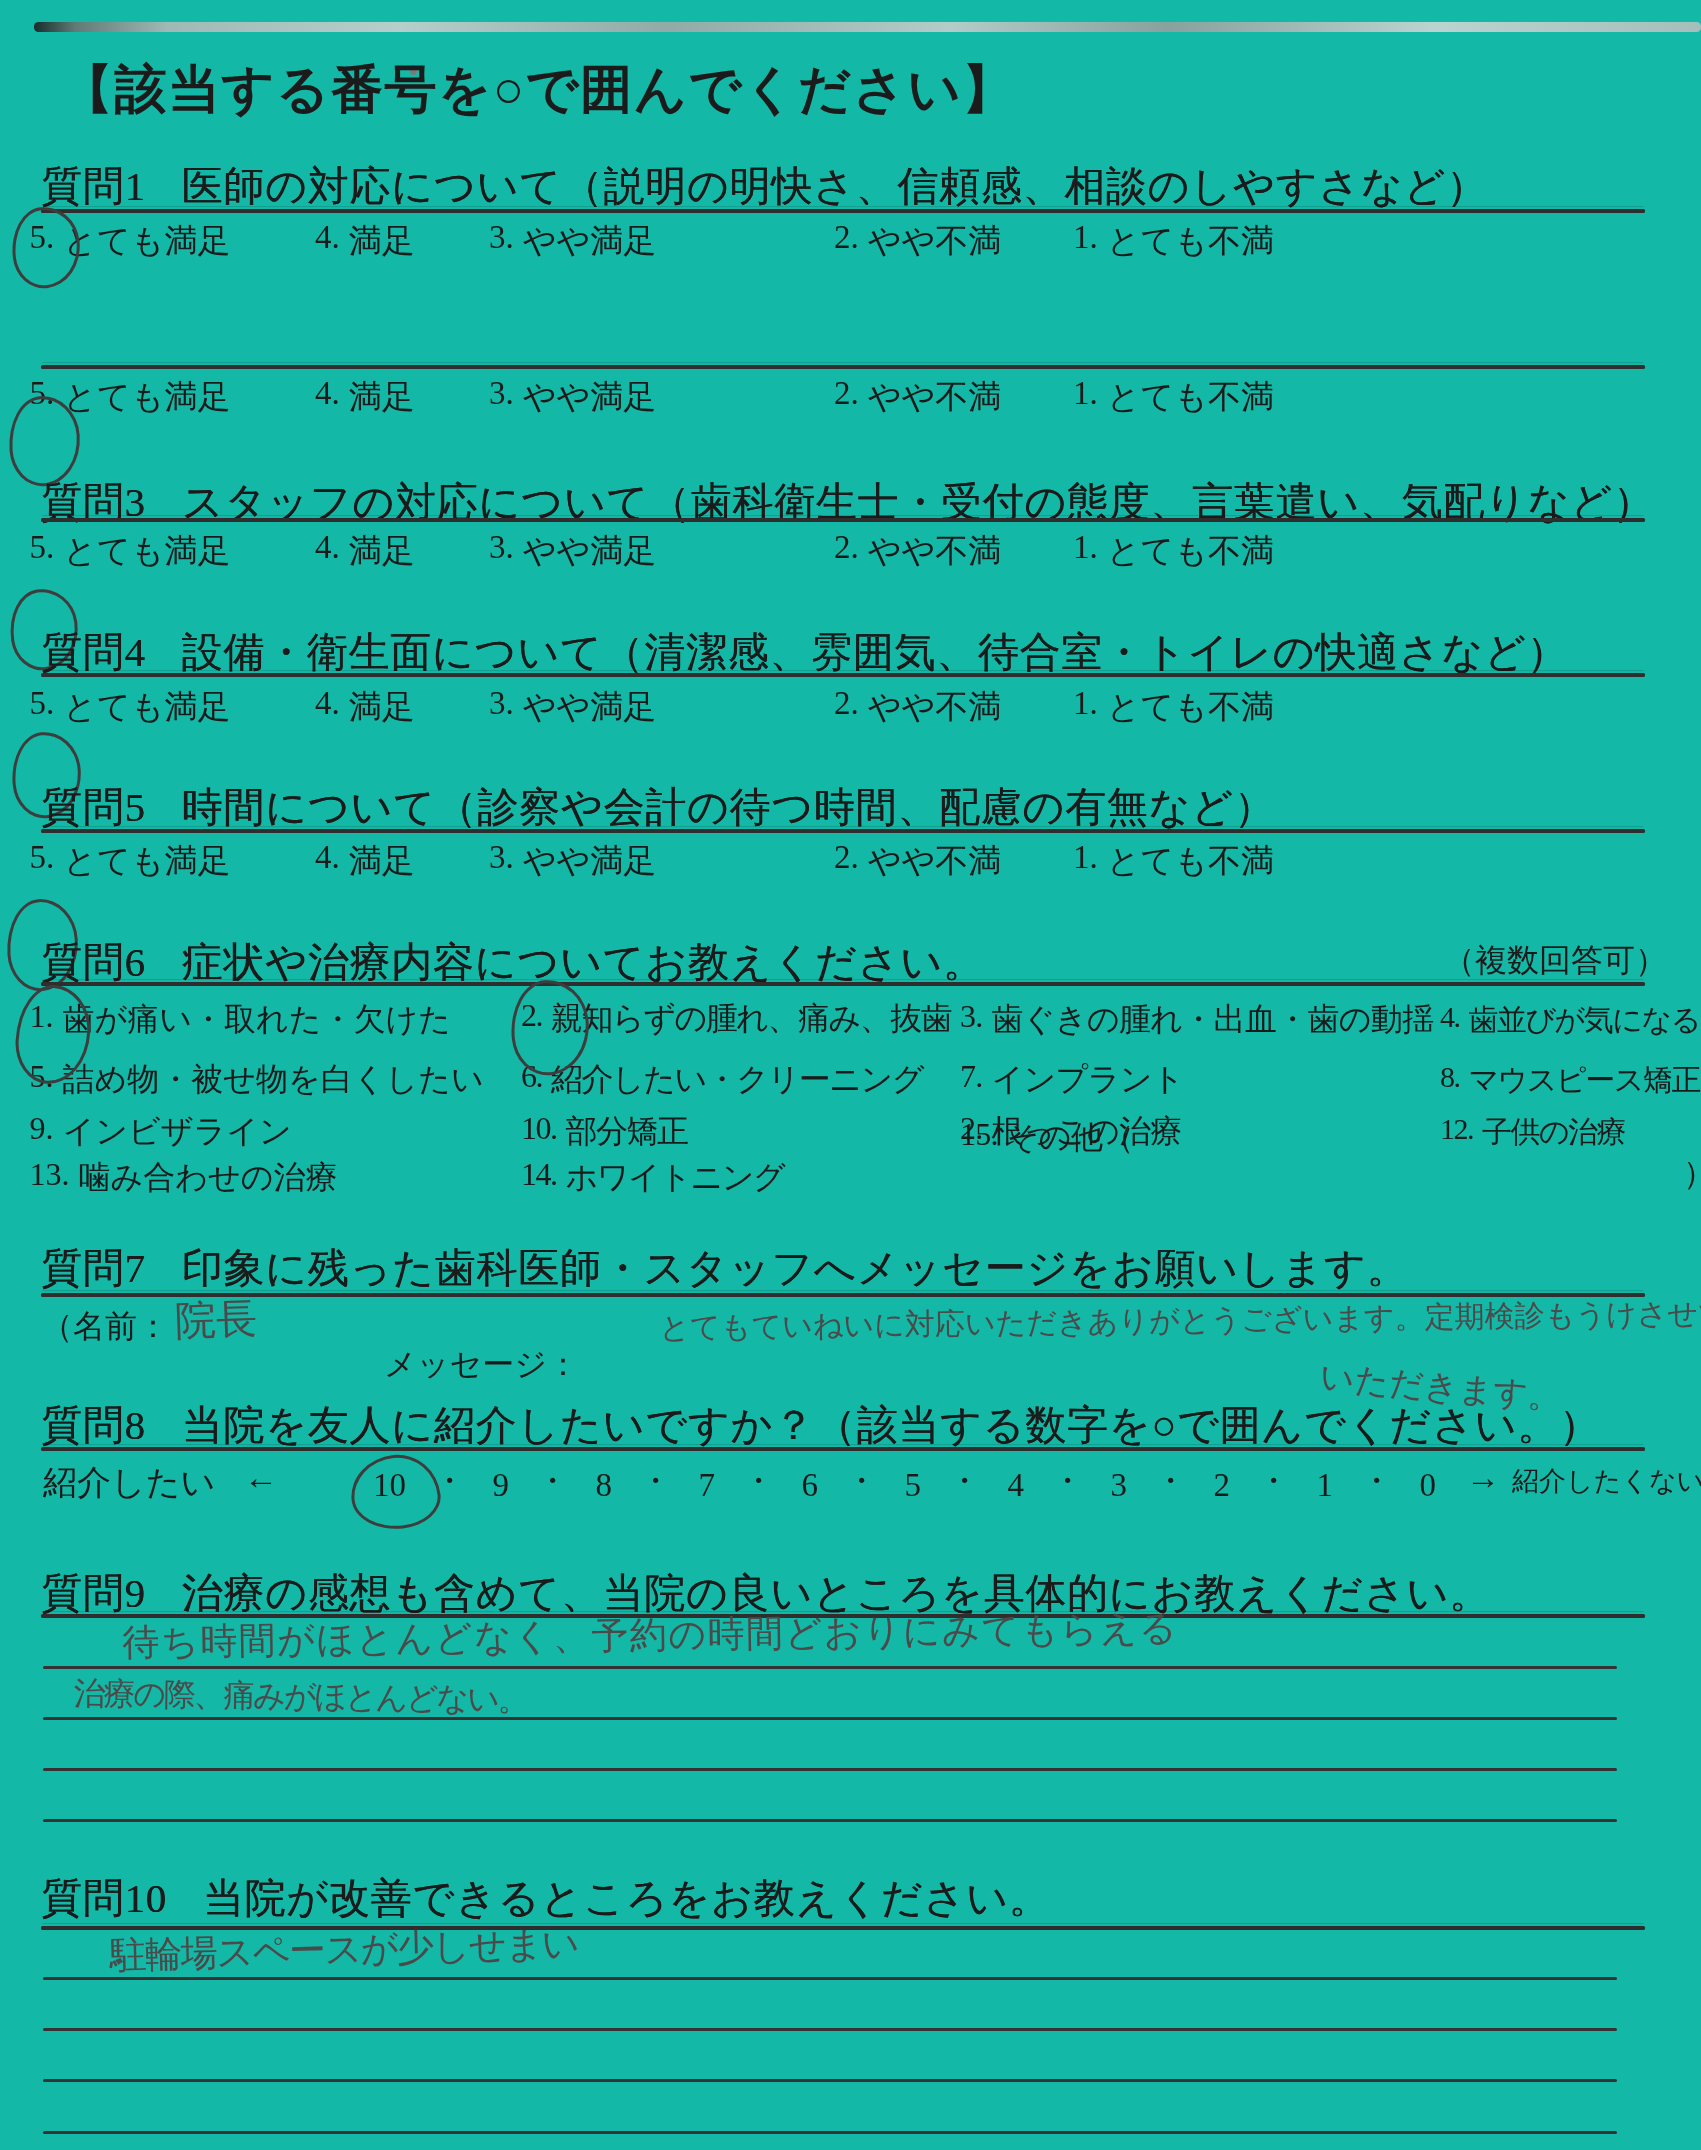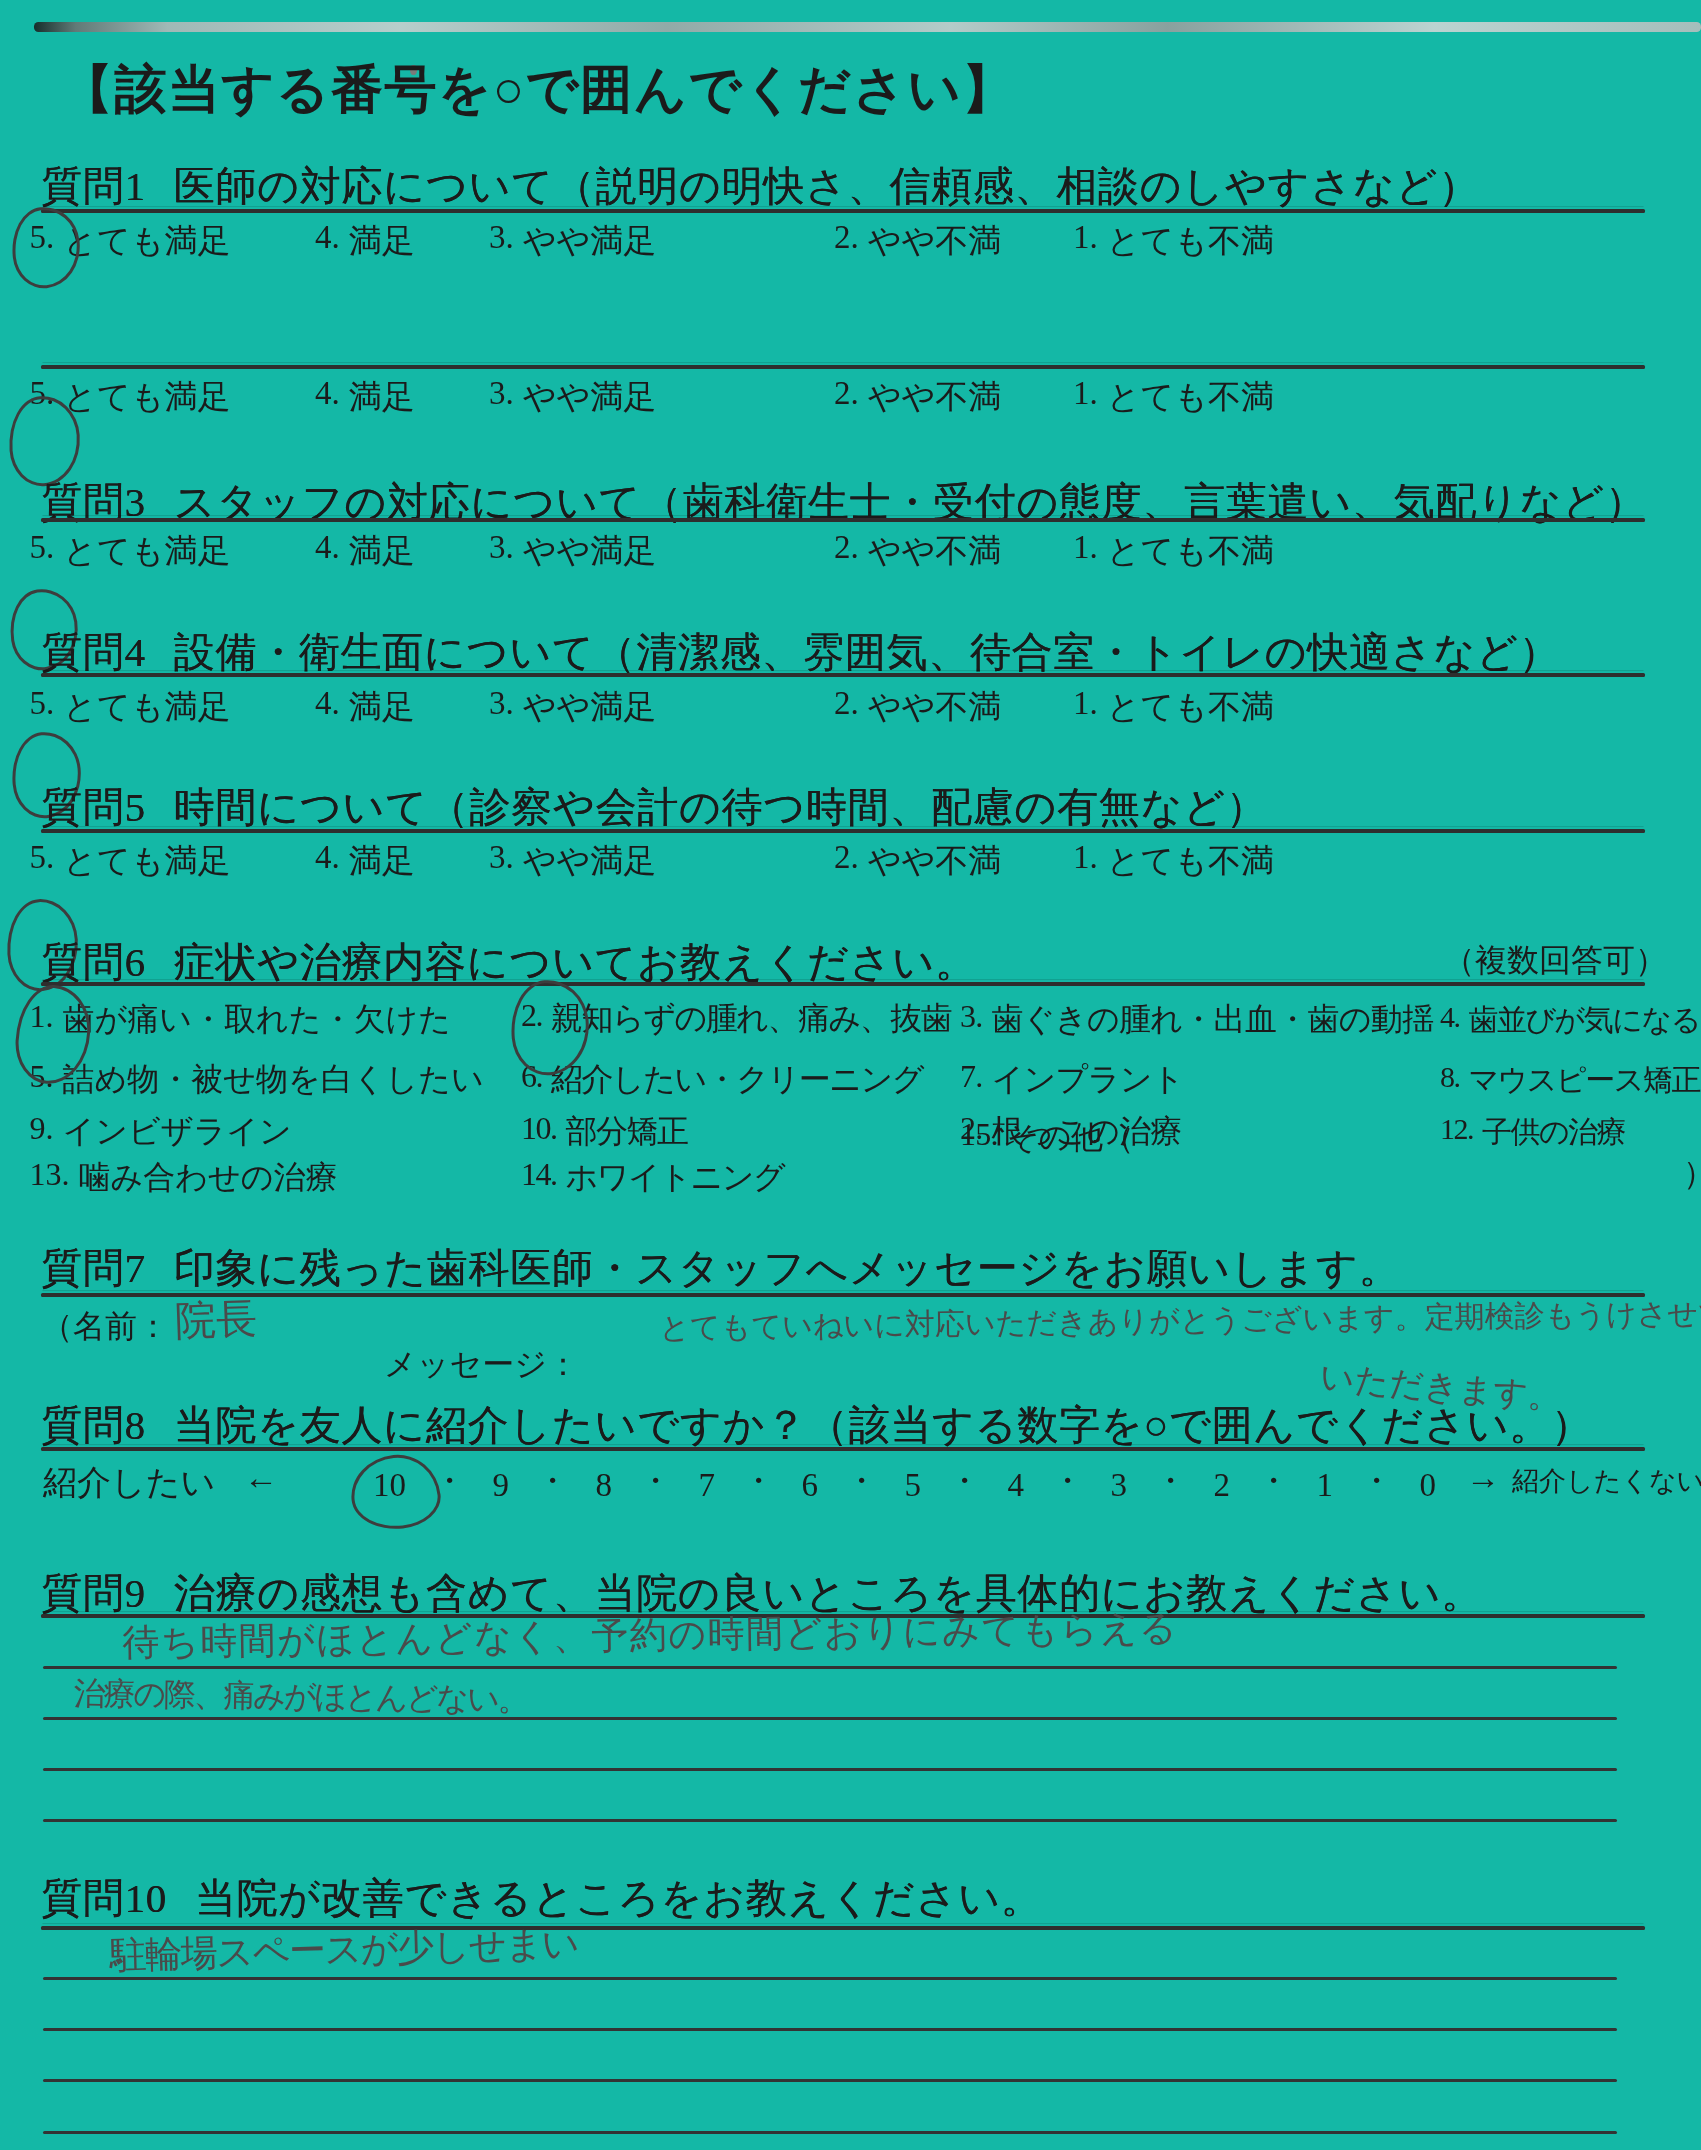--- a/index.html
+++ b/index.html
@@ -4,21 +4,21 @@
 <style>
   html,body{margin:0;padding:0;background:#e8e8e8;}
   .page{position:relative;width:1701px;height:2151px;background:#14b8a6;overflow:hidden;
         font-family:"Liberation Serif","DejaVu Serif",serif;color:#1b1b1b;}
   
   .scanbar{position:absolute;left:34px;top:22px;width:1667px;height:9.6px;border-radius:4.4px;opacity:.85;
     background:linear-gradient(90deg,#161616 0%,#6f6f6f 2.5%,#b9b9b9 8%,#d2d2d2 22%,#a8a8a8 38%,#cfcfcf 55%,#9d9d9d 68%,#d8d8d8 84%,#bfbfbf 100%);}
   .speck{position:absolute;left:410px;top:65px;width:6.6px;height:9.6px;background:#7a7a7a;border-radius:50%;}
   
   .title{position:absolute;left:61px;top:55px;font-size:52px;font-weight:bold;letter-spacing:1.5px;white-space:nowrap;}
-  .qhead{position:absolute;left:41px;display:flex;gap:28px;font-size:41px;letter-spacing:0.7px;white-space:nowrap;
+  .qhead{position:absolute;left:41px;display:flex;gap:36px;font-size:41px;letter-spacing:0.7px;white-space:nowrap;
          text-shadow:0.4px 0 0 currentColor;}
   .rule{position:absolute;left:41px;width:1604px;height:3.7px;background:#2e2e2e;border-radius:1.5px;
         box-shadow:0 -4.4px 0 -1.5px rgba(0,0,0,.14);}
   .wline{position:absolute;left:43px;width:1574px;height:3px;background:#333;border-radius:1.5px;}
   .optrow{position:absolute;left:0;top:0;width:1701px;height:46px;}
   .opt{position:absolute;display:flex;gap:8.9px;font-size:33px;white-space:nowrap;}
   
   .q6cell{position:absolute;display:flex;gap:8.9px;font-size:32px;white-space:nowrap;}
   .q6cell.c2{letter-spacing:-1.5px;}
   .q6cell.c3{letter-spacing:-0.7px;}

